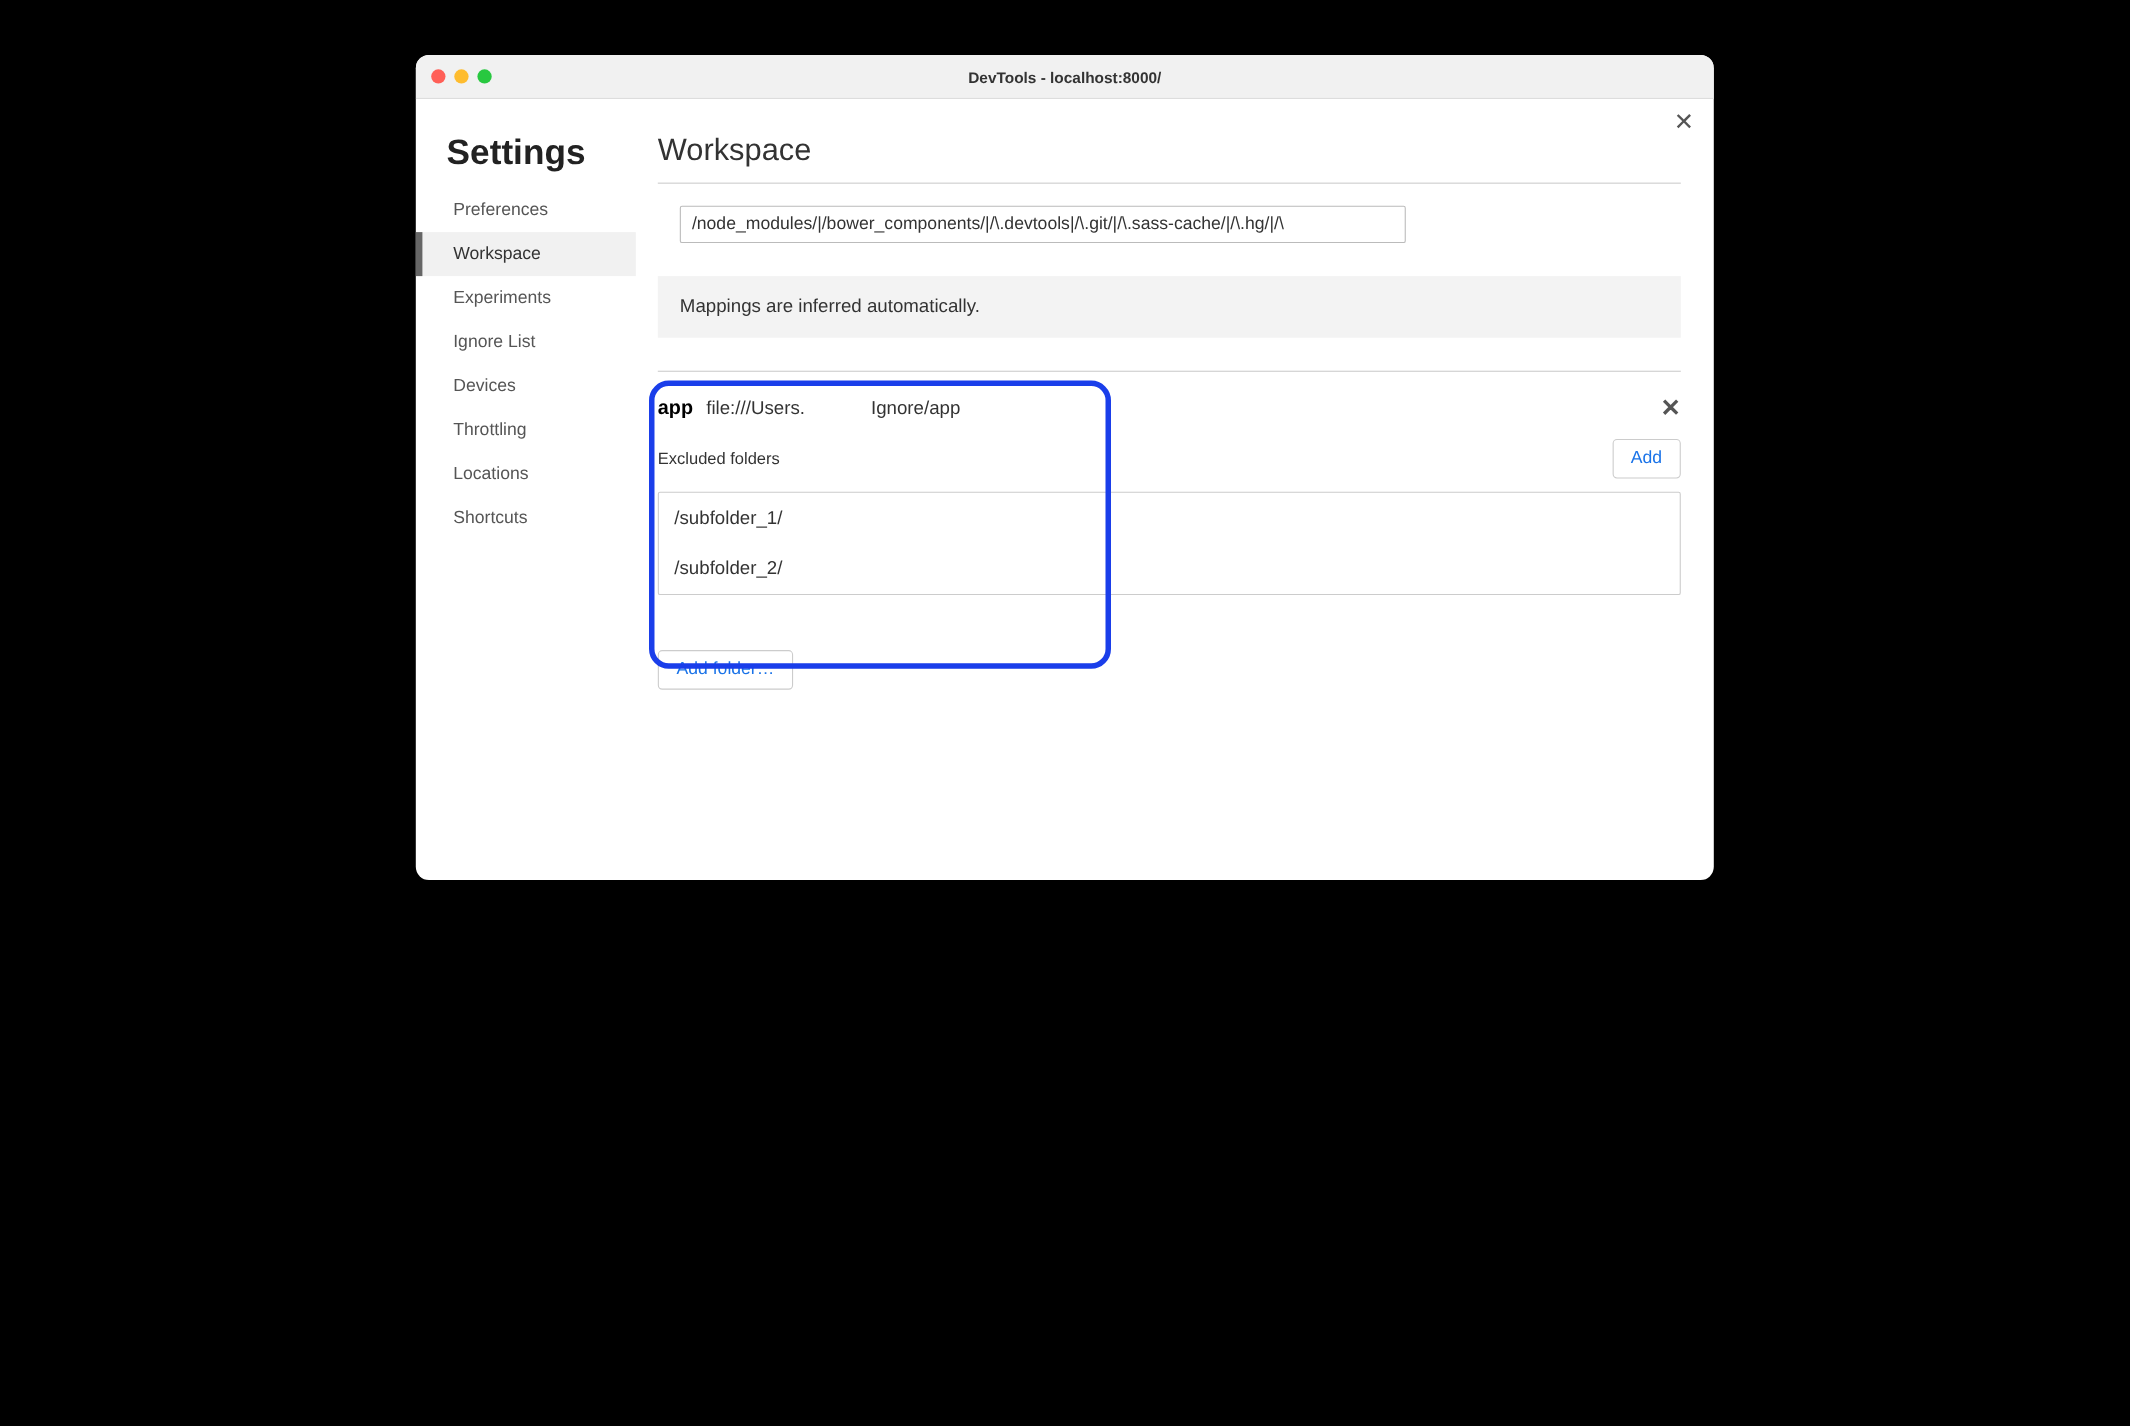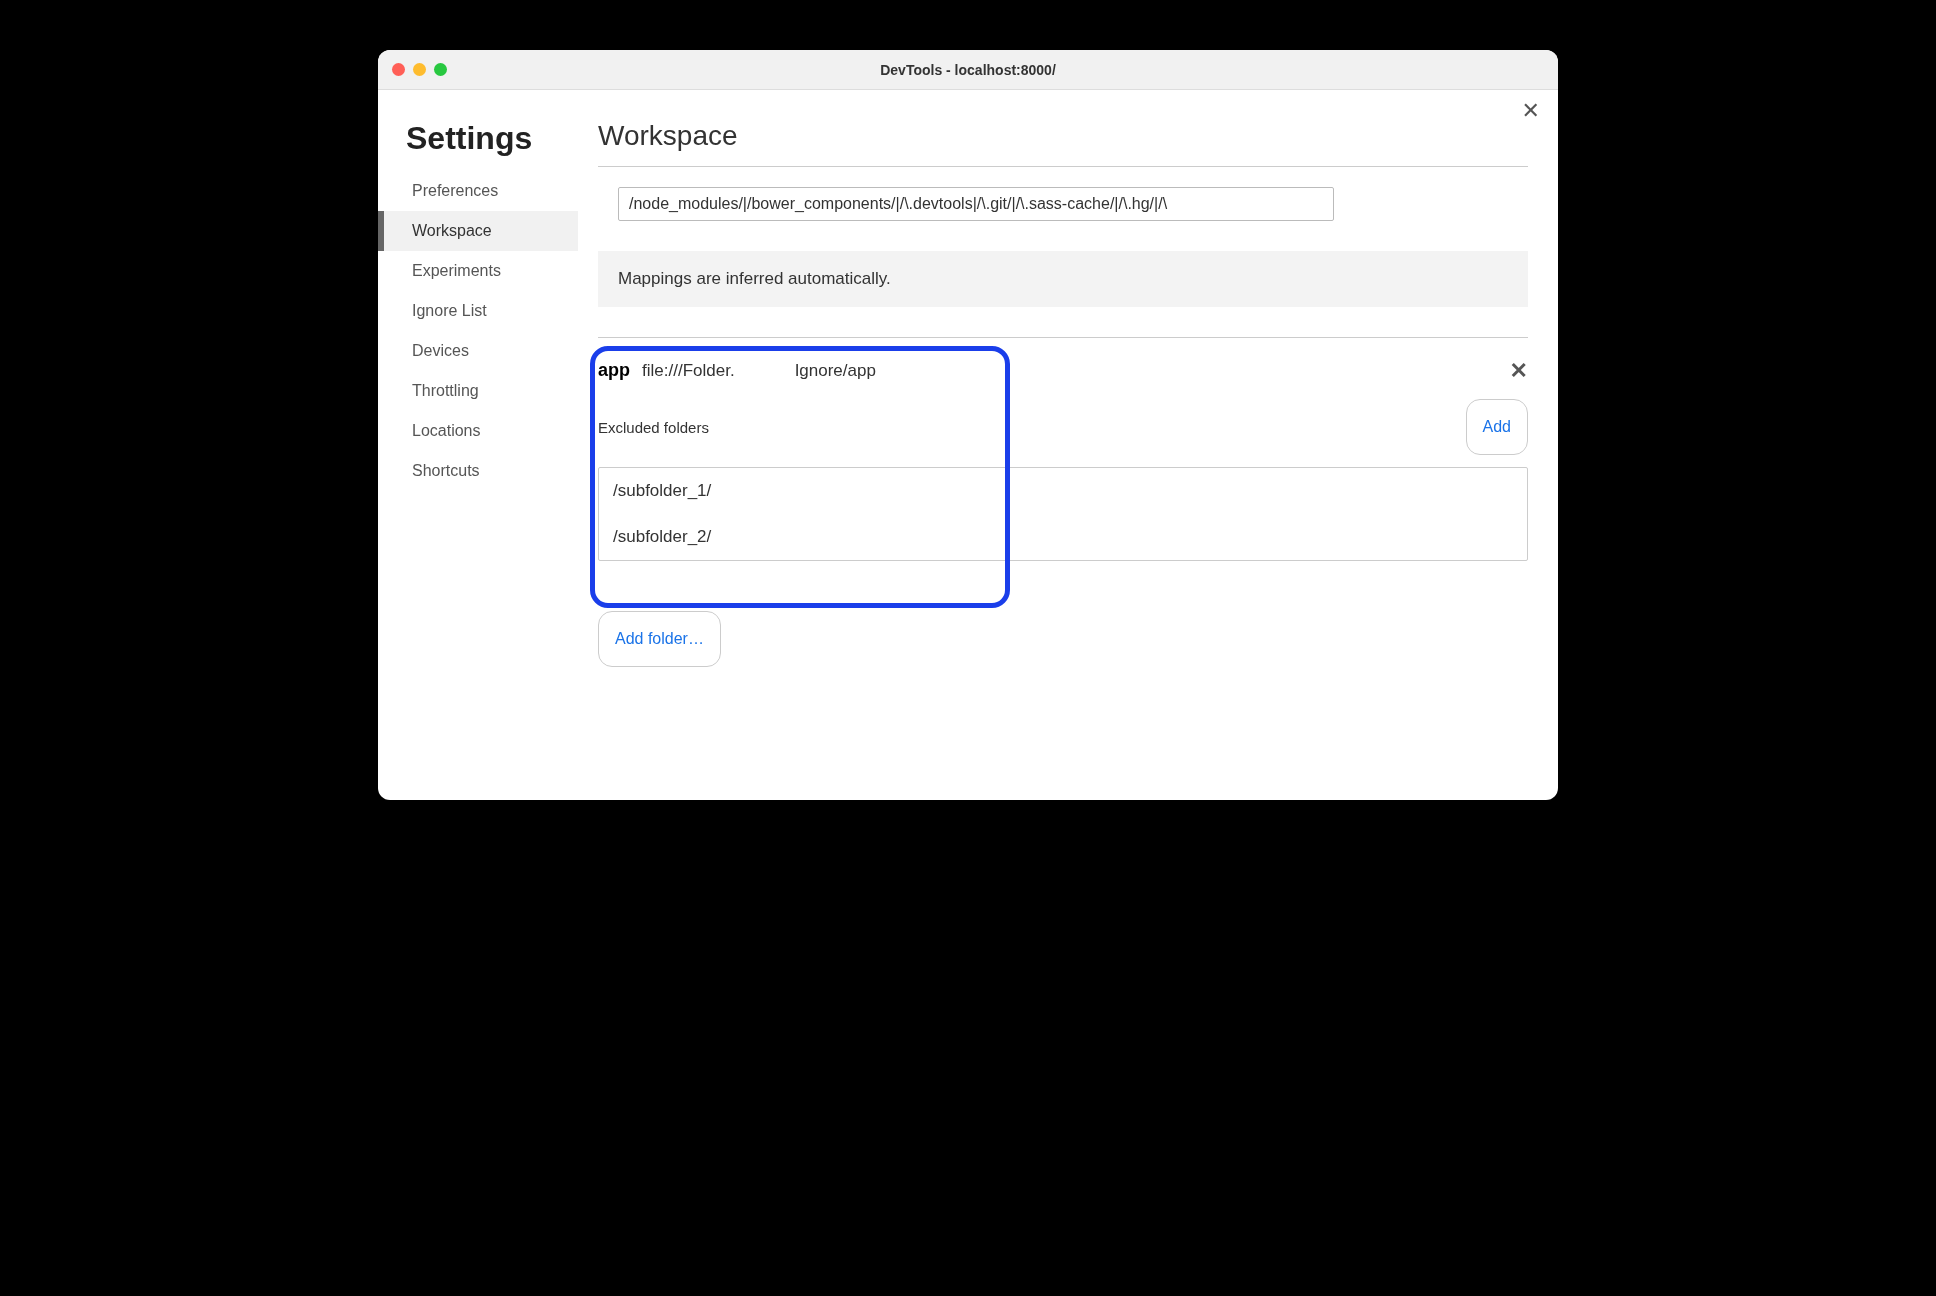--- a/index.html
+++ b/index.html
@@ -100,21 +100,21 @@
       padding-bottom: 14px;
       border-bottom: 1px solid #ccc;
       margin-bottom: 20px;
     }
     .field-label {
       font-size: 16px;
       color: #333;
       margin-bottom: 8px;
     }
     .text-input {
-      width: 716px;
+      width: 660px;
       padding: 7px 10px;
       font-size: 16px;
       border: 1px solid #bbb;
       border-radius: 2px;
       color: #333;
       margin-left: 20px;
     }
     .info-box {
       background: #f3f3f3;
       padding: 18px 20px;
@@ -173,26 +173,26 @@
       align-items: center;
       justify-content: space-between;
       margin-bottom: 12px;
     }
     .excluded-label {
       font-size: 15px;
       color: #333;
     }
     .add-btn, .add-folder-btn {
       border: 1px solid #ccc;
-      border-radius: 14px;
+      border-radius: 4px;
       background: #fff;
       color: #1a73e8;
       font-size: 16px;
       font-weight: 500;
-      padding: 18px 16px;
+      padding: 8px 16px;
       cursor: pointer;
     }
     .folder-list {
       border: 1px solid #ccc;
       border-radius: 2px;
     }
     .folder-list-item {
       padding: 13px 14px;
       font-size: 17px;
       color: #333;
@@ -238,21 +238,21 @@
       <div class="info-box">Mappings are inferred automatically.</div>
 
       <hr class="hr">
 
       <div class="folder-section">
         <div class="highlight-box"></div>
 
         <div class="folder-header">
           <span class="folder-name">app</span>
           <span class="folder-path">
-            <span>file:///Folder.</span><span class="folder-path-gap"></span><span>Ignore/app</span>
+            <span>file:///Users.</span><span class="folder-path-gap"></span><span>Ignore/app</span>
           </span>
           <span class="folder-remove">✕</span>
         </div>
 
         <div class="excluded-row">
           <span class="excluded-label">Excluded folders</span>
           <button class="add-btn">Add</button>
         </div>
 
         <div class="folder-list">

